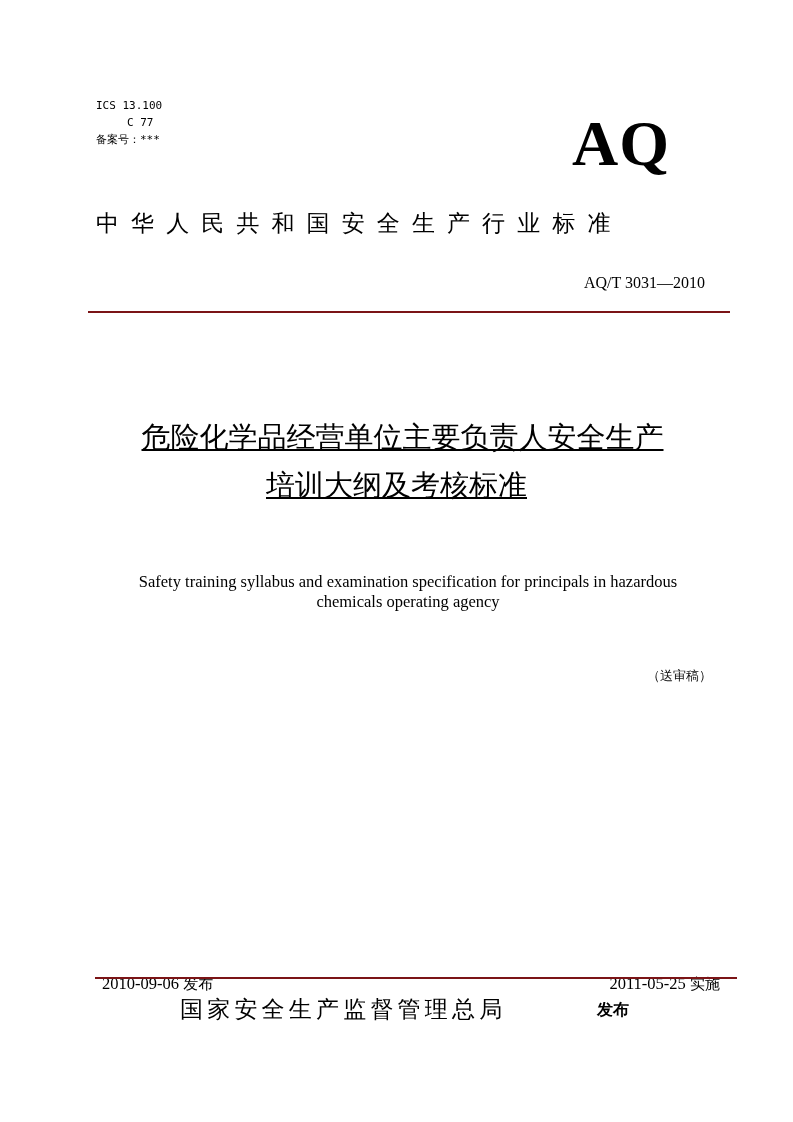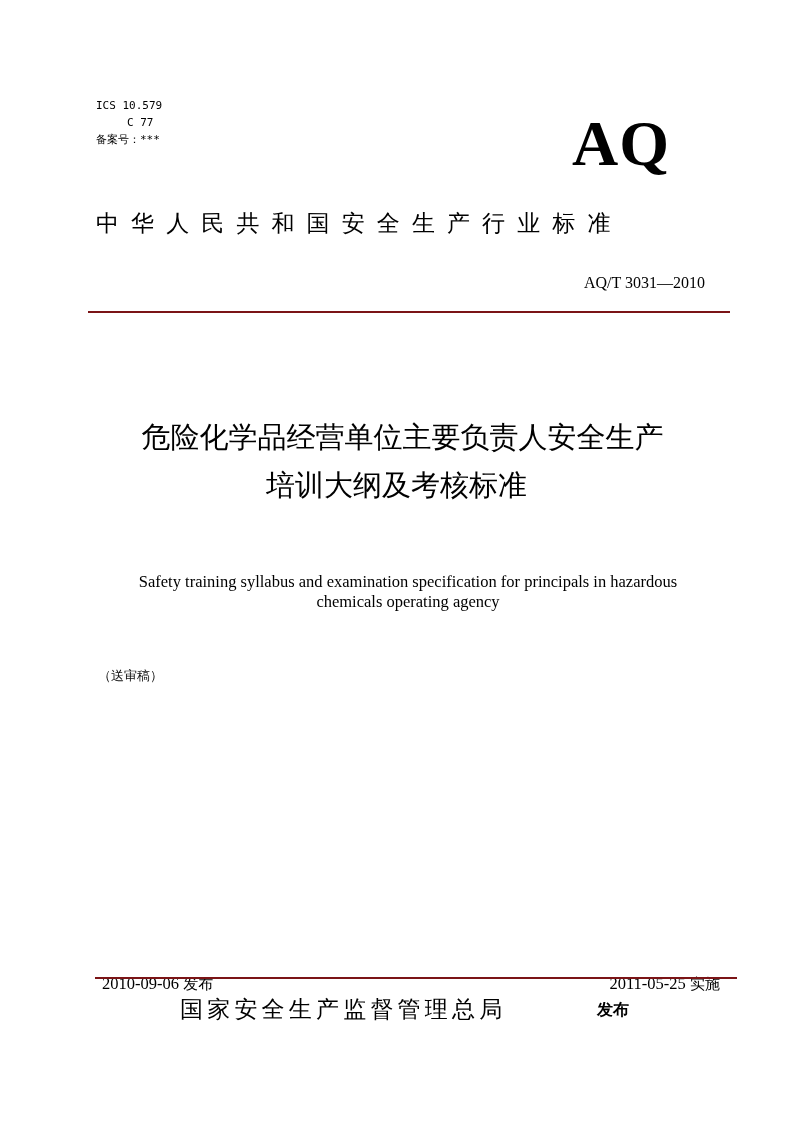--- a/index.html
+++ b/index.html
@@ -8,38 +8,38 @@
   .meta { left: 96px; font-family: "DejaVu Sans Mono", "Liberation Mono", monospace; font-size: 11px; line-height: 17px; }
   .meta-1 { top: 97px; }
   .meta-2 { top: 114px; margin-left: 31px; }
   .meta-3 { top: 131px; }
   .logo { left: 572px; top: 108px; font-family: "Liberation Serif", "DejaVu Serif", serif; font-weight: bold; font-size: 64px; line-height: 72px; letter-spacing: 1px; }
   .industry-title { left: 96px; top: 203px; width: 650px; font-family: "DejaVu Sans", "Liberation Sans", sans-serif; font-size: 23px; line-height: 40px; letter-spacing: 12.1px; white-space: nowrap; }
   .std-number { left: 560px; top: 272px; width: 145px; text-align: right; font-family: "Liberation Serif", "DejaVu Serif", serif; font-size: 16px; line-height: 22px; }
   .rule { height: 1.5px; background: #7b1416; }
   .rule-top { left: 88px; top: 311px; width: 642px; }
   .rule-bottom { left: 95px; top: 977px; width: 642px; }
-  .cn-title { left: 80px; width: 633px; text-align: center; font-family: "DejaVu Sans", "Liberation Sans", sans-serif; font-size: 29px; line-height: 36px; white-space: nowrap; }
+  .cn-title { left: 80px; width: 633px; text-align: center; font-family: "DejaVu Sans", "Liberation Sans", sans-serif; font-size: 29px; line-height: 36px; white-space: nowrap; text-decoration: underline; }
   .cn-title-1 { top: 419px; left: 86px; }
   .cn-title-2 { top: 467px; left: 80px; }
   .en-title { left: 90px; width: 636px; text-align: center; font-family: "Liberation Serif", "DejaVu Serif", serif; font-size: 16.5px; line-height: 27px; }
   .en-title-1 { top: 568px; }
   .en-title-2 { top: 588px; }
-  .draft { left: 98px; width: 636px; top: 666px; text-align: left; font-family: "DejaVu Sans", "Liberation Sans", sans-serif; font-size: 13px; line-height: 20px; color: #111; }
+  .draft { left: 76px; width: 636px; top: 666px; text-align: right; font-family: "DejaVu Sans", "Liberation Sans", sans-serif; font-size: 13px; line-height: 20px; color: #111; }
   .date { top: 970px; font-family: "Liberation Serif", "DejaVu Serif", serif; font-size: 16.5px; line-height: 28px; }
   .date .cn { font-family: "DejaVu Sans", "Liberation Sans", sans-serif; font-size: 15px; }
   .date-issue { left: 102px; }
   .date-impl { right: 73px; text-align: right; }
   .issuer { left: 180px; top: 993px; font-family: Liberation Sans, sans-serif; font-size: 23px; line-height: 32px; letter-spacing: 4.2px; white-space: nowrap; }
   .issuer-suffix { left: 597px; top: 998px; font-family: "DejaVu Sans", "Liberation Sans", sans-serif; font-size: 16px; font-weight: bold; line-height: 24px; }
 </style>
 </head>
 <body>
 
-<div class="abs meta meta-1">ICS 10.579</div>
+<div class="abs meta meta-1">ICS 13.100</div>
 <div class="abs meta meta-2">C 77</div>
 <div class="abs meta meta-3">备案号：***</div>
 
 <div class="abs logo">AQ</div>
 
 <div class="abs industry-title">中华人民共和国安全生产行业标准</div>
 
 <div class="abs std-number">AQ/T 3031—2010</div>
 
 <div class="abs rule rule-top"></div>

